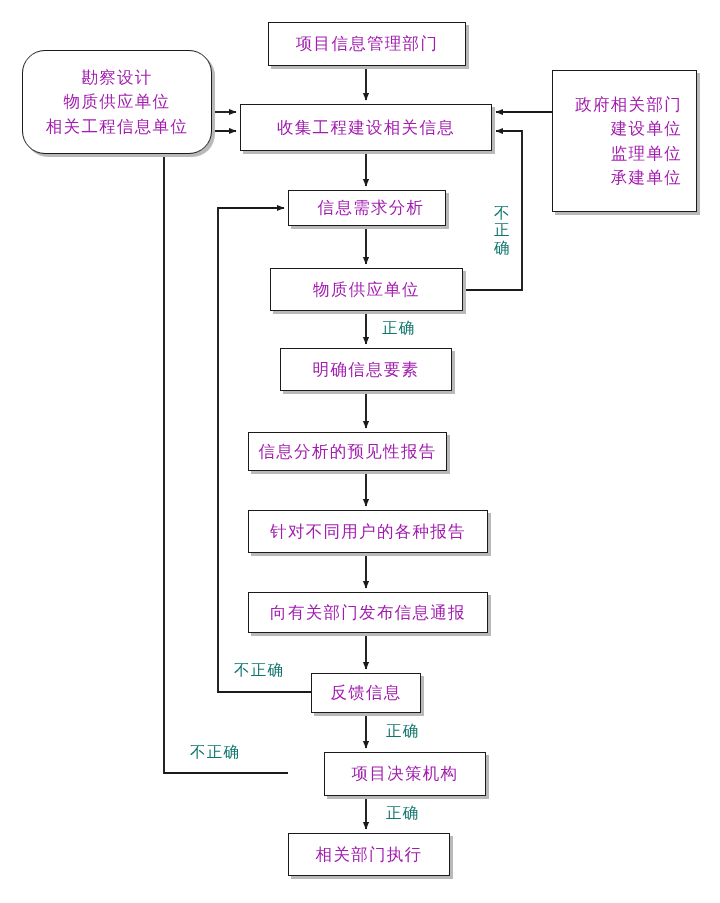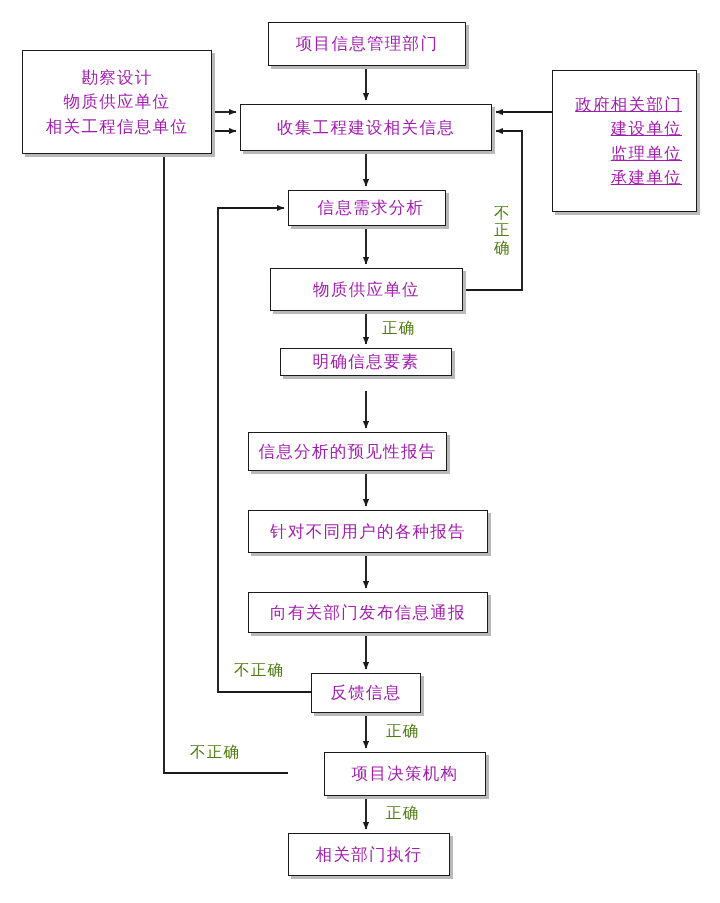--- a/index.html
+++ b/index.html
@@ -37,24 +37,24 @@
     letter-spacing: 1.3px;
     line-height: 1.05;
     z-index: 2;
   }
   .node .ln {
     display: block;
     white-space: nowrap;
   }
   .multi { align-items: center; }
   .multi .ln { margin: 3.5px 0; }
-  .multi.r-align { align-items: flex-end; padding-right: 14px; text-decoration: underline; }
+  .multi.r-align { align-items: flex-end; padding-right: 14px; }
   .edge-label {
     position: absolute;
-    color: #4d7c0f;
+    color: #0f766e;
     font-size: 15.5px;
     letter-spacing: 1.2px;
     white-space: nowrap;
     z-index: 3;
   }
   .edge-label.vert {
     white-space: normal;
     width: 1em;
     line-height: 1.12;
     text-align: center;
@@ -102,21 +102,21 @@
       <path d="M288,773 L164,773 L164,131 L236,131" marker-end="url(#arrow)"></path>
 
       <path d="M366,796 L366,829" marker-end="url(#arrow)"></path>
     </g>
   </svg>
 
   <div class="node" style="left:268px; top:22px; width:198px; height:44px;">
     <span class="ln">项目信息管理部门</span>
   </div>
 
-  <div class="node multi" style="left:22px; top:50px; width:190px; height:104px;">
+  <div class="node multi" style="left:22px; top:50px; width:190px; height:104px;border-radius:23px;">
     <span class="ln">勘察设计</span>
     <span class="ln">物质供应单位</span>
     <span class="ln">相关工程信息单位</span>
   </div>
 
   <div class="node multi r-align" style="left:552px; top:70px; width:145px; height:142px;">
     <span class="ln">政府相关部门</span>
     <span class="ln">建设单位</span>
     <span class="ln">监理单位</span>
     <span class="ln">承建单位</span>
@@ -127,21 +127,21 @@
   </div>
 
   <div class="node" style="left:288px; top:190px; width:158px; height:36px;padding-left:8px;">
     <span class="ln">信息需求分析</span>
   </div>
 
   <div class="node" style="left:270px; top:268px; width:193px; height:43px;">
     <span class="ln">物质供应单位</span>
   </div>
 
-  <div class="node" style="left:280px; top:348px; width:172px; height:28px;">
+  <div class="node" style="left:280px; top:348px; width:172px; height:43px;">
     <span class="ln">明确信息要素</span>
   </div>
 
   <div class="node" style="left:248px; top:432px; width:199px; height:39px;">
     <span class="ln">信息分析的预见性报告</span>
   </div>
 
   <div class="node" style="left:248px; top:510px; width:240px; height:43px;text-align:right;">
     <span class="ln">针对不同用户的各种报告</span>
   </div>

